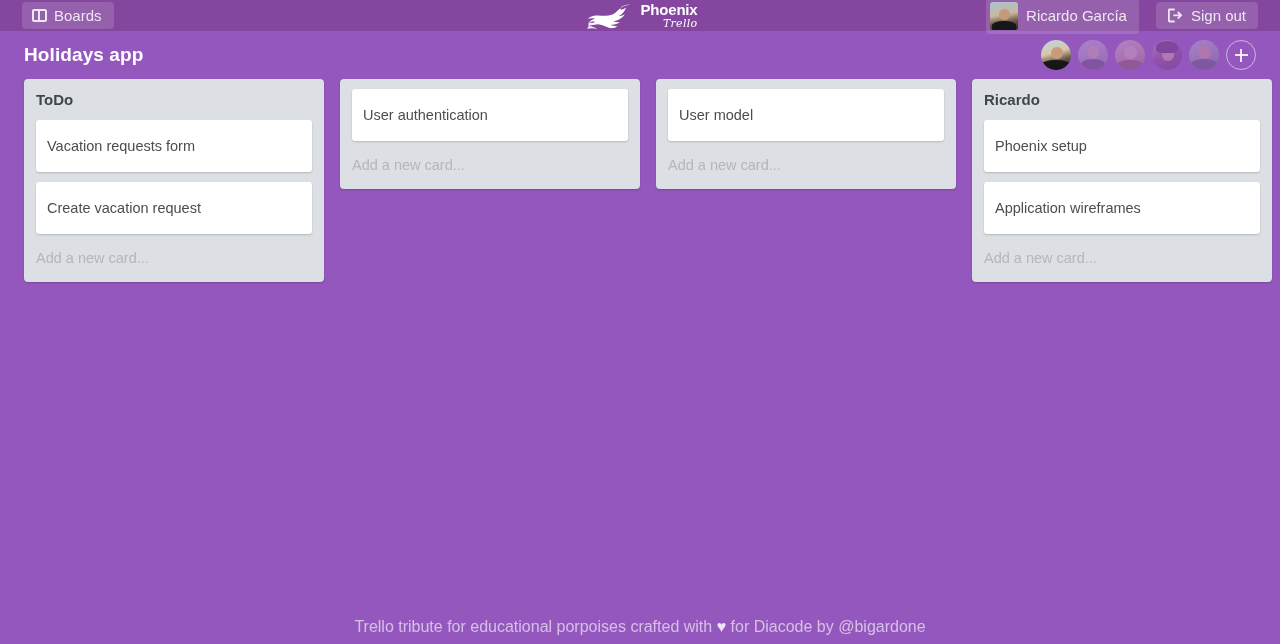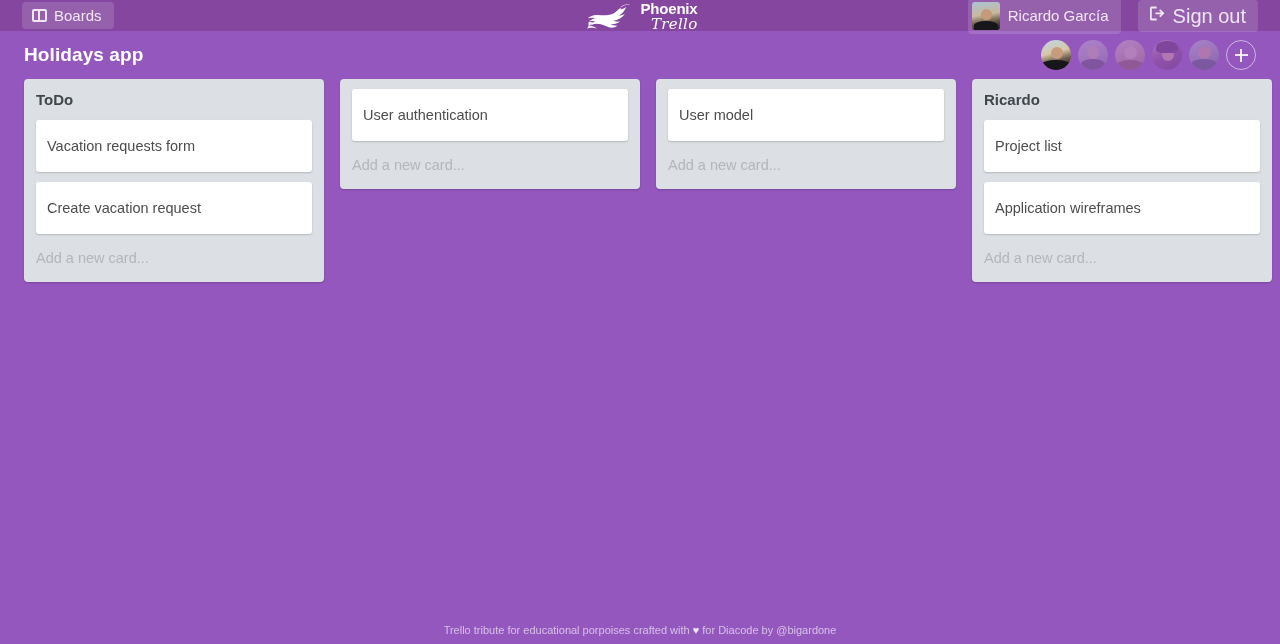--- a/index.html
+++ b/index.html
@@ -73,21 +73,21 @@
   }
   .logo-bird { flex: none; }
   .logo-text { display: flex; flex-direction: column; line-height: 1; }
   .logo-phoenix {
     font-size: 15px;
     font-weight: bold;
     color: #ffffff;
     letter-spacing: -0.2px;
   }
   .logo-trello {
-    font-size: 15px;
+    font-size: 11px;
     font-family: "DejaVu Serif", serif;
     font-style: italic;
     color: #ffffff;
     text-align: right;
     margin-top: 1px;
     letter-spacing: 0.3px;
   }
 
   .header-right {
     margin-left: auto;
@@ -128,27 +128,27 @@
     content:"";
     position:absolute;
     left: 2px; bottom: 0;
     width: 24px; height: 9px;
     border-radius: 50% 50% 0 0;
     background: #17161a;
   }
 
   .signout-button {
     display: flex;
-    align-items: flex-start;
+    align-items: center;
     gap: 7px;
     background: rgba(255,255,255,0.14);
     border-radius: 4px;
     padding: 6px 12px;
     cursor: pointer;
-    font-size: 20px;
+    font-size: 15px;
     color: #efe6f4;
     line-height: 1;
   }
 
   
   .board-header {
     height: 48px;
     display: flex;
     align-items: center;
     padding: 0 24px 0 24px;
@@ -275,21 +275,21 @@
     color: rgba(255,255,255,0.72);
     white-space: nowrap;
   }
 
   
   .footer {
     position: absolute;
     left: 0; right: 0;
     bottom: 8px;
     text-align: center;
-    font-size: 11px;
+    font-size: 16px;
     color: rgba(255,255,255,0.62);
     user-select: none;
   }
   .footer .heart { color: rgba(255,255,255,0.85); }
 </style>
 </head>
 <body>
 
 <div class="top-header">
 
@@ -358,21 +358,21 @@
     <div class="add-card">Add a new card...</div>
   </div>
 
   <div class="list">
     <div class="card">User model</div>
     <div class="add-card">Add a new card...</div>
   </div>
 
   <div class="list">
     <div class="list-title">Ricardo</div>
-    <div class="card">Project list</div>
+    <div class="card">Phoenix setup</div>
     <div class="card">Application wireframes</div>
     <div class="add-card">Add a new card...</div>
   </div>
 
   <div class="add-list">
     <div class="add-list-label">Add new list...</div>
   </div>
 
 </div>
 

